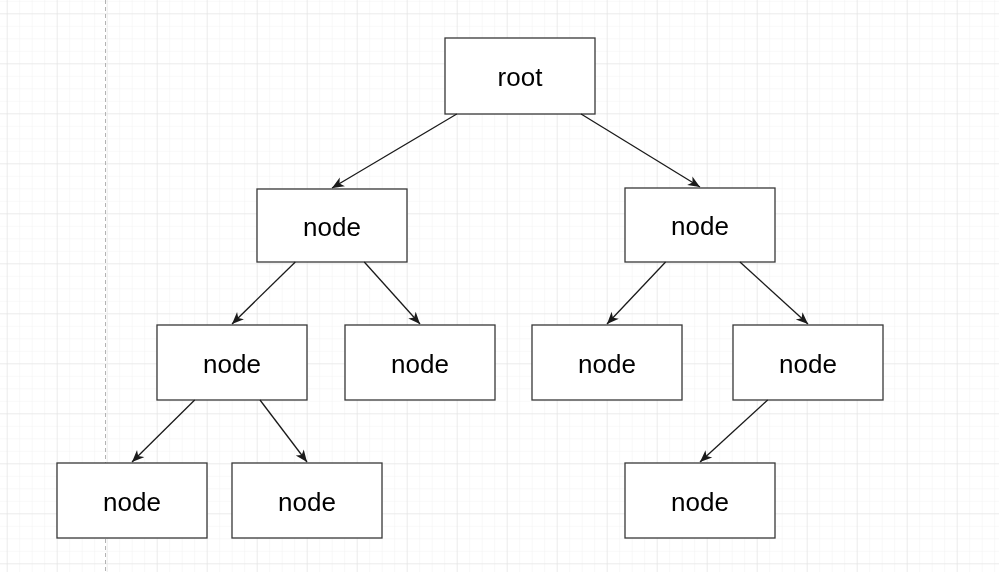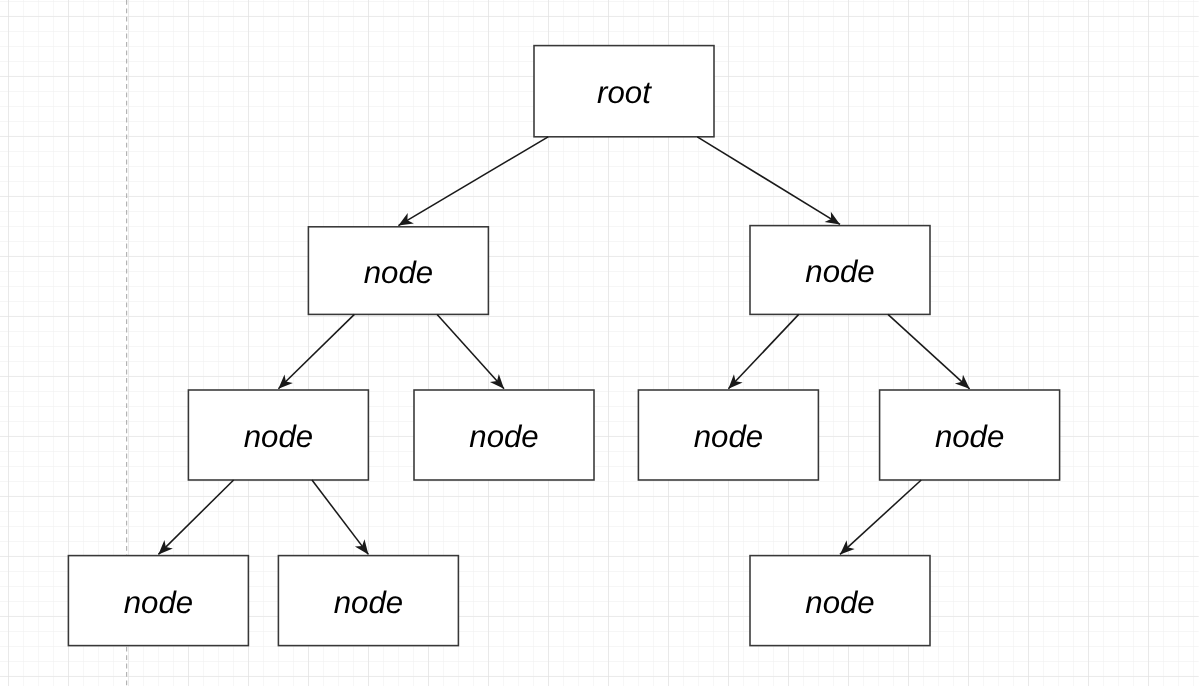--- a/index.html
+++ b/index.html
@@ -6,21 +6,20 @@
     margin: 0;
     padding: 0;
     background: #ffffff;
   }
   #canvas {
     position: relative;
     width: 999px;
     height: 572px;
     overflow: hidden;
     font-family: "Liberation Sans", "DejaVu Sans", sans-serif;
-    font-style: italic;
   }
   #diagram-svg {
     display: block;
     width: 999px;
     height: 572px;
   }
   .node-label {
     font-family: "Liberation Sans", "DejaVu Sans", sans-serif;
     user-select: none;
   }

